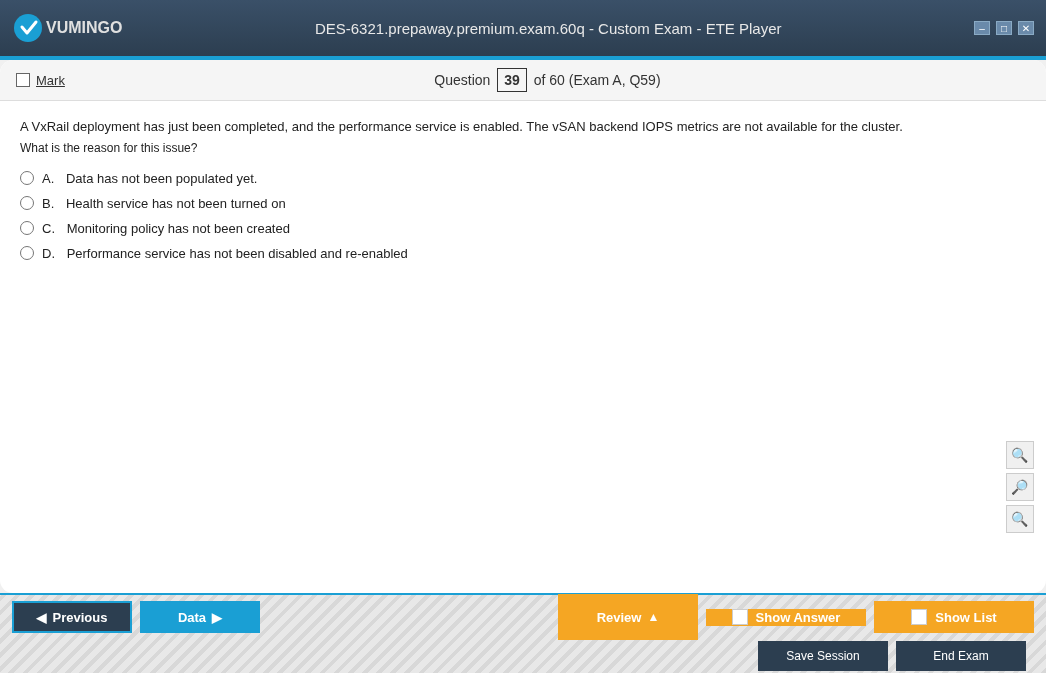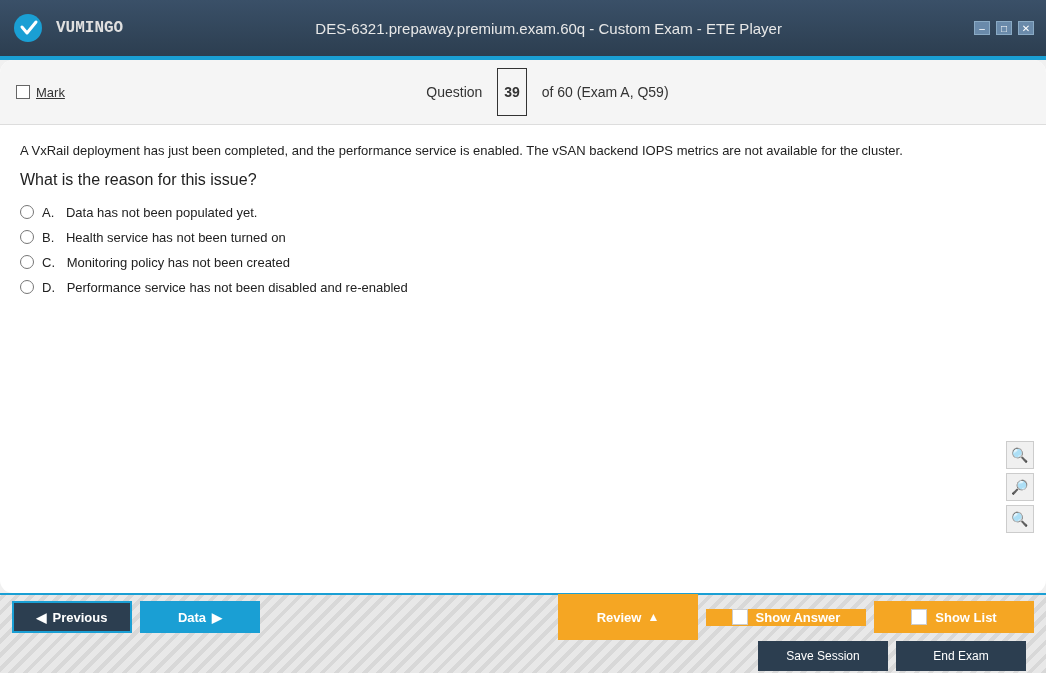--- a/index.html
+++ b/index.html
@@ -20,22 +20,21 @@
       height: 56px;
       display: flex;
       align-items: center;
       padding: 0 12px;
       color: white;
       flex-shrink: 0;
     }
     .title-bar-logo {
       display: flex;
       align-items: center;
-      gap: 12px;
-      font-family: Liberation Mono, monospace;
+      gap: 2px;
     }
     .logo-icon {
       width: 32px;
       height: 32px;
     }
     .title-bar-title {
       flex: 1;
       text-align: center;
       font-size: 15px;
       font-weight: normal;
@@ -105,40 +104,40 @@
     }
     .question-number-area {
       flex: 1;
       text-align: center;
       font-size: 14px;
       color: #333;
     }
     .question-num-badge {
       display: inline-block;
       border: 1px solid #333;
-      padding: 15px 6px;
+      padding: 3px 6px;
       font-weight: bold;
-      margin: 0 11px;
+      margin: 0 3px;
     }
 
     
     .question-body {
       flex: 1;
       padding: 16px 20px;
       overflow-y: auto;
       position: relative;
     }
     .question-text {
       font-size: 13px;
       color: #222;
-      margin-bottom: 10px;
+      margin-bottom: 4px;
       line-height: 1.5;
     }
     .question-sub {
-      font-size: 16px;
+      font-size: 12px;
       color: #222;
       margin-bottom: 16px;
     }
     .answer-options {
       display: flex;
       flex-direction: column;
       gap: 10px;
     }
     .answer-option {
       display: flex;

